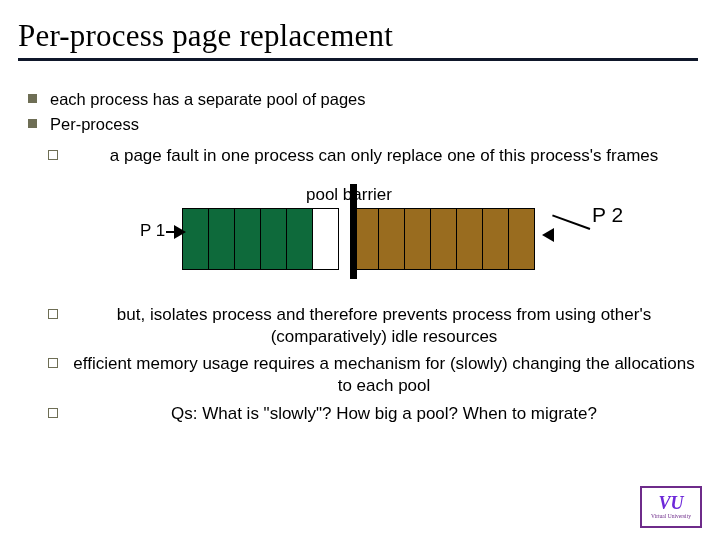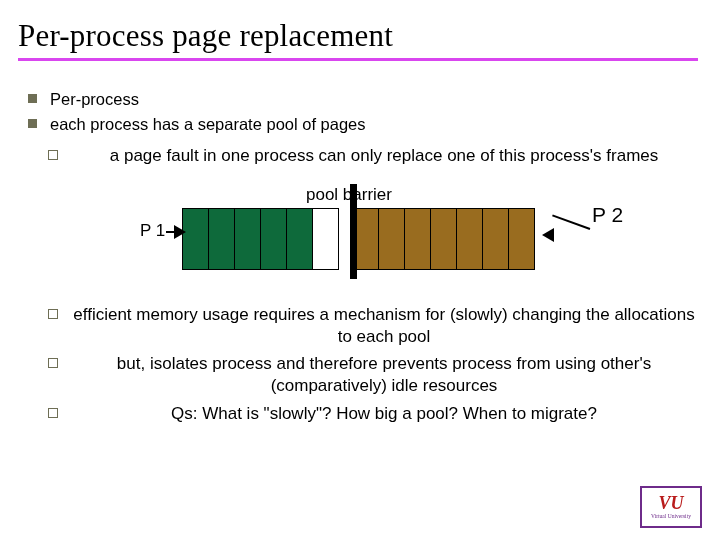--- a/index.html
+++ b/index.html
@@ -2,21 +2,21 @@
 <html><head>
 <meta charset="utf-8">
 <style>
   * { box-sizing: border-box; margin: 0; padding: 0; }
   html, body { width: 720px; height: 540px; font-family: "Times New Roman", serif; background: #fff; color: #000; }
   .slide { width: 720px; height: 540px; position: relative; padding: 18px 22px 18px 22px; }
   .title {
     font-size: 31px;
     font-weight: normal;
     padding-bottom: 4px;
-    border-bottom: 3px solid #d946ef;
+    border-bottom: 3px solid #0f172a;
     margin-left: -4px;
     margin-bottom: 28px;
     letter-spacing: 0.2px;
   }
   .content { font-family: Arial, sans-serif; font-size: 16.5px; line-height: 1.28; }
   .bullets1 { list-style: none; padding-left: 28px; }
   .bullets1 > li { position: relative; margin-bottom: 4px; }
   .bullets1 > li::before {
     content: ""; position: absolute; left: -22px; top: 5px;
     width: 9px; height: 9px; background: #6e6e55;
@@ -51,35 +51,35 @@
   .arrow-left-head { border-right: 12px solid #000; }
   .arrow-right-head { border-left: 12px solid #000; }
   .arrow-line { position: absolute; height: 2px; background: #000; }
   .logo {
     position: absolute; right: 18px; bottom: 12px;
     width: 62px; height: 42px;
     border: 2px solid #6e2b8a;
     display: flex; flex-direction: column; align-items: center; justify-content: center;
     font-family: Georgia, serif;
   }
-  .logo .vu { font-size: 18px; font-style: italic; font-weight: bold; color: #b91c1c; line-height: 0.9; }
+  .logo .vu { font-size: 18px; font-style: italic; font-weight: bold; color: #6d28d9; line-height: 0.9; }
   .logo .sub { font-size: 5.5px; color: #6e2b8a; margin-top: 1px; }
 </style>
 </head>
 <body>
 
 <div class="slide">
 
   <div class="title">Per-process page replacement</div>
 
   <div class="content">
 
     <ul class="bullets1">
+      <li><span>each process has a separate pool of pages</span></li>
       <li><span>Per-process</span></li>
-      <li><span>each process has a separate pool of pages</span></li>
     </ul>
 
     <ul class="bullets2">
       <li><span>a page fault in one process can only replace one of this process's frames</span></li>
     </ul>
 
     <div class="diagram-wrap">
       <div class="pool-label">pool barrier</div>
       <div class="p1-label">P 1</div>
       <div class="p2-label">P 2</div>
@@ -104,22 +104,22 @@
       <div class="barrier"></div>
 
       <div class="arrow-line" style="left:144px; top:47px; width:14px;"></div>
       <div class="arrow arrow-vu arrow-right-head" style="left:152px; top:41px;"></div>
 
       <div class="arrow-line" style="left:528px; top:44px; width:40px; transform: rotate(20deg); transform-origin: right center;"></div>
       <div class="arrow arrow-vu arrow-left-head" style="left:520px; top:44px;"></div>
     </div>
 
     <ul class="bullets2">
+      <li><span>but, isolates process and therefore prevents process from using other's (comparatively) idle resources</span></li>
       <li><span>efficient memory usage requires a mechanism for (slowly) changing the allocations to each pool</span></li>
-      <li><span>but, isolates process and therefore prevents process from using other's (comparatively) idle resources</span></li>
       <li><span>Qs: What is "slowly"?  How big a pool? When to migrate?</span></li>
     </ul>
 
   </div>
 
   <div class="logo">
     <div class="vu">VU</div>
     <div class="sub">Virtual University</div>
   </div>
 

